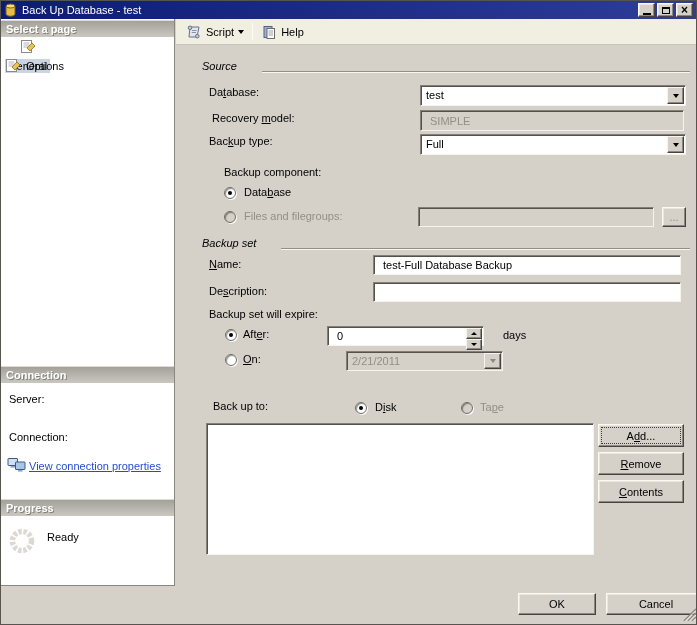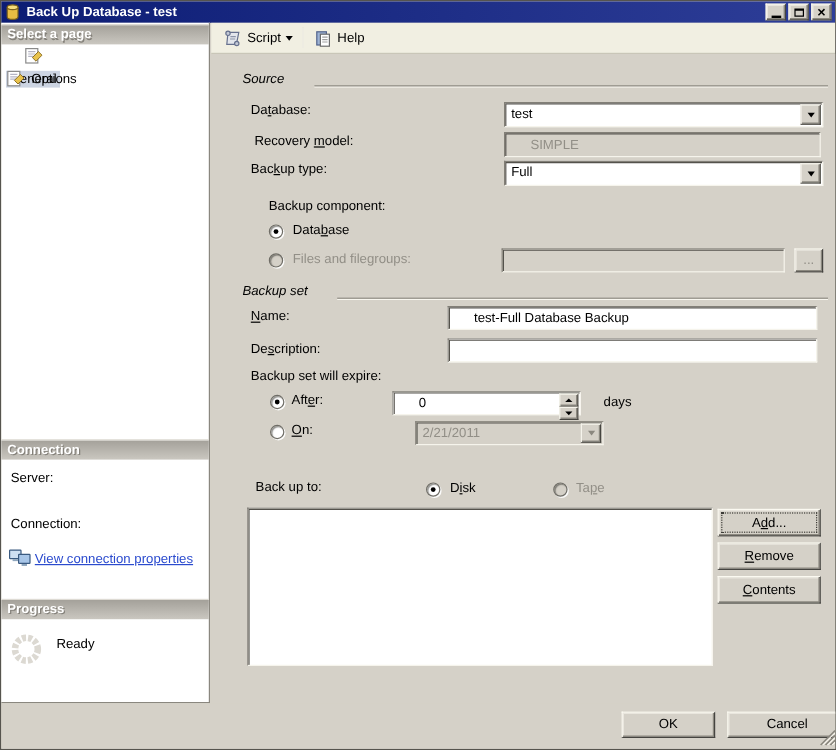--- a/index.html
+++ b/index.html
@@ -5,21 +5,21 @@
   * { box-sizing: border-box; margin: 0; padding: 0; }
   html,body { background:#777; }
   body { font-family:"Liberation Sans",sans-serif; }
   .window{ position:relative; width:697px; height:625px; background:#d5d1c8;
            border:1px solid #56544e; overflow:hidden; font-size:11px; color:#000; }
 
   
   .titlebar{ position:absolute; left:0; top:0; right:0; height:18px;
              background:linear-gradient(90deg,#0c1c74,#2e3e98);
              display:flex; align-items:center; padding:0 3px; }
-  .titlebar .title{ color:#fff; font-weight:bold; margin-left:5px; flex:1;
+  .titlebar .title{ color:#fff; font-weight:normal; margin-left:5px; flex:1;
                     font-size:11px; white-space:nowrap; }
   .tb-btn{ width:17px; height:14px; margin-left:2px; background:#d5d1c8;
            border:1px solid; border-color:#fbf9f1 #454440 #454440 #fbf9f1;
            box-shadow:inset -1px -1px 0 #8b887f,inset 1px 1px 0 #e9e6de;
            display:flex; align-items:center; justify-content:center; }
   .glyph-min{ width:8px; height:2px; background:#000; margin-top:7px; }
   .glyph-max{ width:8px; height:7px; border:1px solid #000; border-top-width:2px; }
   .glyph-close{ font-size:12px; font-weight:bold; line-height:10px; }
 
   
@@ -48,21 +48,21 @@
   .group-h{ position:absolute; left:26px; width:488px; display:flex; align-items:flex-end; gap:25px;font-style:italic; }
   .group-h .etch{ flex:1; height:0; border-top:1px solid #928f87; box-shadow:0 1px 0 #f8f6ef; margin-top:2px; }
   .lbl{ position:absolute; white-space:nowrap; }
   .dis{ color:#928f87; }
 
   .sunken{ position:absolute; background:#fff; border:1px solid;
            border-color:#827f77 #f6f4ec #f6f4ec #827f77;
            box-shadow:inset 1px 1px 0 #54524c; }
   .sunken.disf{ background:#d5d1c8; }
   .sunken input{ position:absolute; left:1px; top:1px; right:1px; bottom:1px; width:calc(100% - 2px);
-                 border:none; background:transparent; outline:none; padding:0 20px;
+                 border:none; background:transparent; outline:none; padding:0 8px;
                  font:11px "Liberation Sans",sans-serif; color:#000; }
   .sunken.disf input{ color:#928f87; }
   .combo .txt{ position:absolute; left:5px; top:3px; white-space:nowrap; }
   .drop{ position:absolute; top:1px; right:1px; bottom:1px; width:17px; background:#d5d1c8;
          border:1px solid; border-color:#f6f4ec #45443f #45443f #f6f4ec;
          box-shadow:inset -1px -1px 0 #8b887f;
          display:flex; align-items:center; justify-content:center; }
   .drop .tri-down{ margin-top:3px; }
   .drop.ddis .tri-down{ border-top-color:#8b887f; }
 

